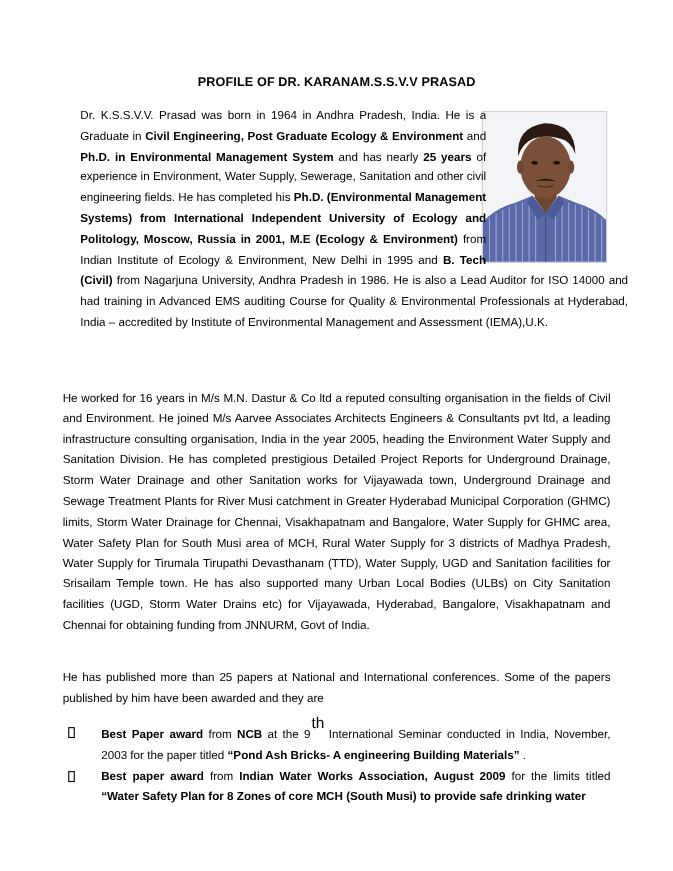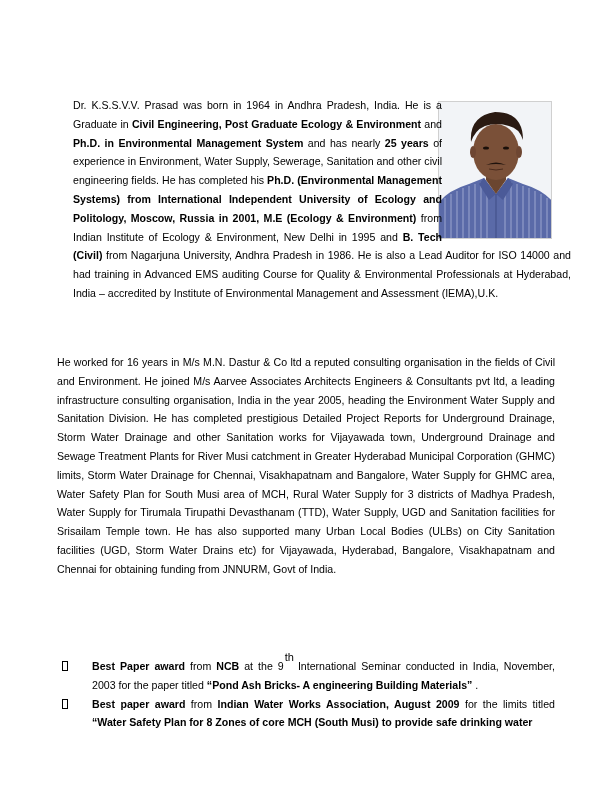--- a/index.html
+++ b/index.html
@@ -86,33 +86,34 @@
       position: absolute;
       left: 5px;
       top: 4px;
       width: 6px;
       height: 10px;
       border: 1px solid #000;
       box-sizing: border-box;
     }
     b { font-weight: bold; }
     sup.ord {
-      font-size: 11px;
+      font-size: 14px;
       position: relative;
       top: -9px;
       vertical-align: baseline;
       margin-left: 1px;
       margin-right: 4px;
     }
   </style>
 </head>
 <body>
 
 <div class="page">
 
+  <div class="title">PROFILE OF DR. KARANAM.S.S.V.V PRASAD</div>
 
   <div class="photo">
     <svg width="114" height="138" viewBox="0 0 114 138">
       <rect x="0" y="0" width="114" height="138" fill="#f2f4f7"></rect>
 
       <path d="M0 138 L0 100 Q10 88 30 82 L45 76 L57 92 L69 76 L84 82 Q104 88 114 100 L114 138 Z" fill="#5a6aa8"></path>
       <g stroke="#b8c0e0" stroke-width="1" opacity="0.7">
         <line x1="6" y1="96" x2="6" y2="138"></line>
         <line x1="12" y1="92" x2="12" y2="138"></line>
         <line x1="18" y1="89" x2="18" y2="138"></line>
@@ -154,20 +155,21 @@
   </div>
 
   <div class="text-block para1">
     <div class="para1-narrow" style="text-align: justify; width: 498px;"><div style="float: right; width: 129px; height: 147px;"></div>
       <span>Dr. K.S.S.V.V. Prasad was born in 1964 in Andhra Pradesh, India. He is a Graduate in </span><b>Civil Engineering, Post Graduate Ecology &amp; Environment</b><span> and </span><b>Ph.D. in Environmental Management System</b><span> and has nearly </span><b>25 years</b><span> of experience in Environment, Water Supply, Sewerage, Sanitation and other civil engineering fields. He has completed his </span><b>Ph.D. (Environmental Management Systems) from International Independent University of Ecology and Politology, Moscow, Russia in 2001, M.E (Ecology &amp; Environment)</b><span> from Indian Institute of Ecology &amp; Environment, New Delhi in 1995 and </span><b>B. Tech (Civil)</b><span> from Nagarjuna University, Andhra Pradesh in 1986. He is also a Lead Auditor for ISO 14000 and had training in Advanced EMS auditing Course for Quality &amp; Environmental Professionals at Hyderabad, India – accredited by Institute of Environmental Management and Assessment (IEMA),U.K.</span>
     </div>
   </div>
 
   <div class="text-block para2">He worked for 16 years in M/s M.N. Dastur &amp; Co ltd a reputed consulting organisation in the fields of Civil and Environment. He joined M/s Aarvee Associates Architects Engineers &amp; Consultants pvt ltd, a leading infrastructure consulting organisation, India in the year 2005, heading the Environment Water Supply and Sanitation Division. He has completed prestigious Detailed Project Reports for Underground Drainage, Storm Water Drainage and other Sanitation works for Vijayawada town, Underground Drainage and Sewage Treatment Plants for River Musi catchment in Greater Hyderabad Municipal Corporation (GHMC) limits, Storm Water Drainage for Chennai, Visakhapatnam and Bangalore, Water Supply for GHMC area, Water Safety Plan for South Musi area of MCH, Rural Water Supply for 3 districts of Madhya Pradesh, Water Supply for Tirumala Tirupathi Devasthanam (TTD), Water Supply, UGD and Sanitation facilities for Srisailam Temple town. He has also supported many Urban Local Bodies (ULBs) on City Sanitation facilities (UGD, Storm Water Drains etc) for Vijayawada, Hyderabad, Bangalore, Visakhapatnam and Chennai for obtaining funding from JNNURM, Govt of India.</div>
 
+  <div class="text-block para3">He has published more than 25 papers at National and International conferences. Some of the papers published by him have been awarded and they are</div>
 
   <ul class="awards">
     <li class="award-item">
       <span class="bullet"></span>
       <b>Best Paper award</b><span> from </span><b>NCB</b><span> at the 9</span><sup class="ord">th</sup><span>International Seminar conducted in India, November, 2003 for the paper titled </span><b>“Pond Ash Bricks- A engineering Building Materials”</b><span> .</span>
     </li>
     <li class="award-item">
       <span class="bullet"></span>
       <b>Best paper award</b><span> from </span><b>Indian Water Works Association, August 2009</b><span> for the limits titled </span><b>“Water Safety Plan for 8 Zones of core MCH (South Musi) to provide safe drinking water</b>
     </li>

